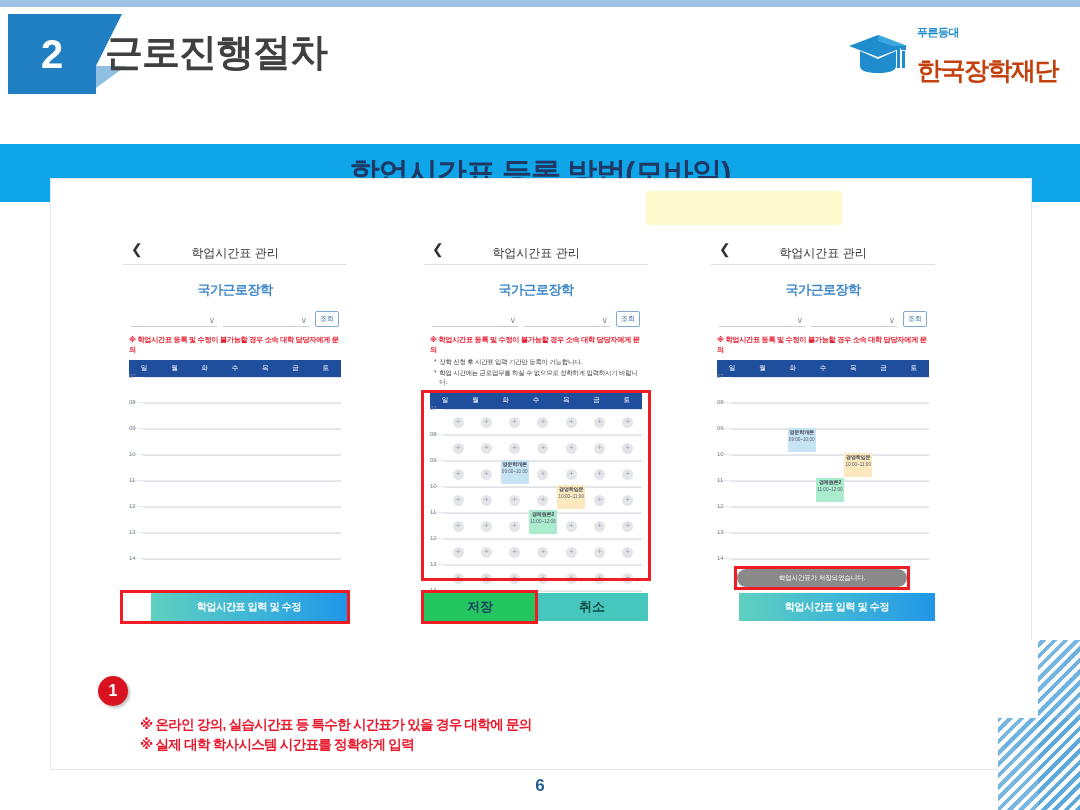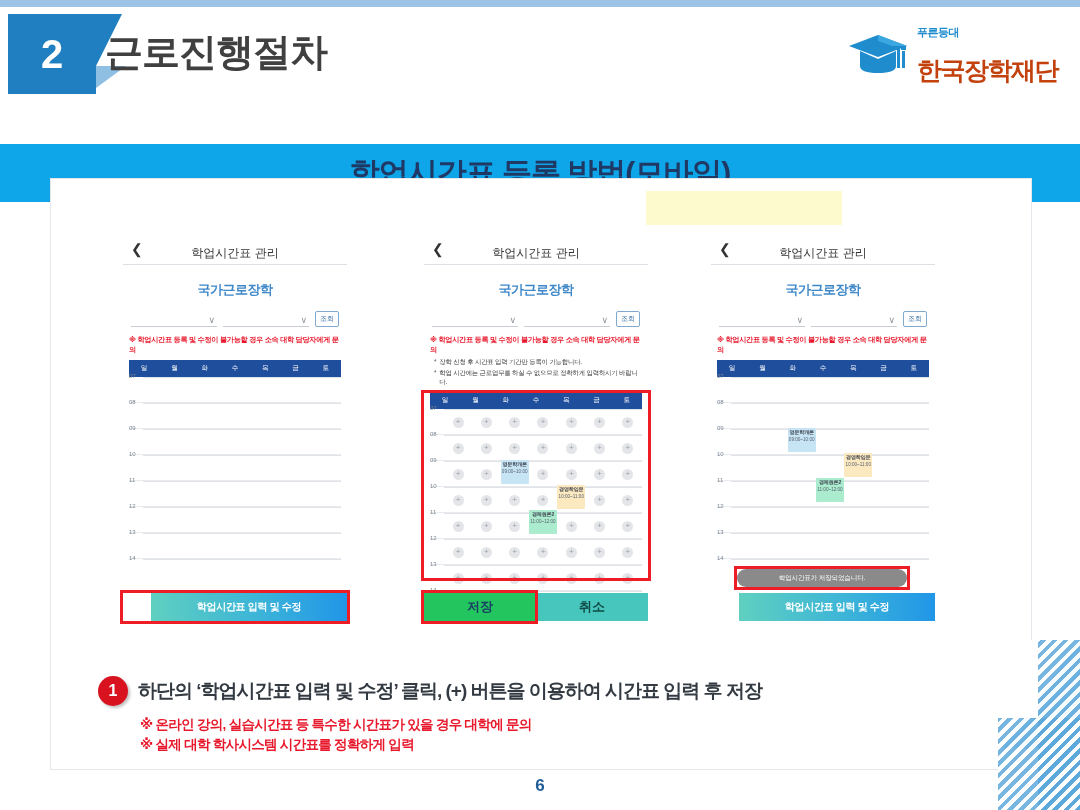--- a/index.html
+++ b/index.html
@@ -525,21 +525,20 @@
     <div class="toast">학업시간표가 저장되었습니다.</div>
     <div class="ph-btn">
       <div class="btn-grad">학업시간표 입력 및 수정</div>
     </div>
     <div class="redbox" style="left:23px;bottom:31px;width:176px;height:24px;"></div>
   </div>
 </div>
 
 <div class="step">
   <div class="step-badge">1</div>
-  <div class="step-txt">하단의 ‘학업시간표 입력 및 수정’ 클릭, (+) 버튼을 이용하여 시간표 입력 후 저장</div>
 </div>
 <div class="subnotes">
   <div class="subnote">※ 온라인 강의, 실습시간표 등 특수한 시간표가 있을 경우 대학에 문의</div>
   <div class="subnote">※ 실제 대학 학사시스템 시간표를 정확하게 입력</div>
 </div>
 
 <div class="lightblue-tri"></div>
 <div class="stripes"></div>
 <div class="stripe-mask"></div>
 <div class="stripes2"></div>

